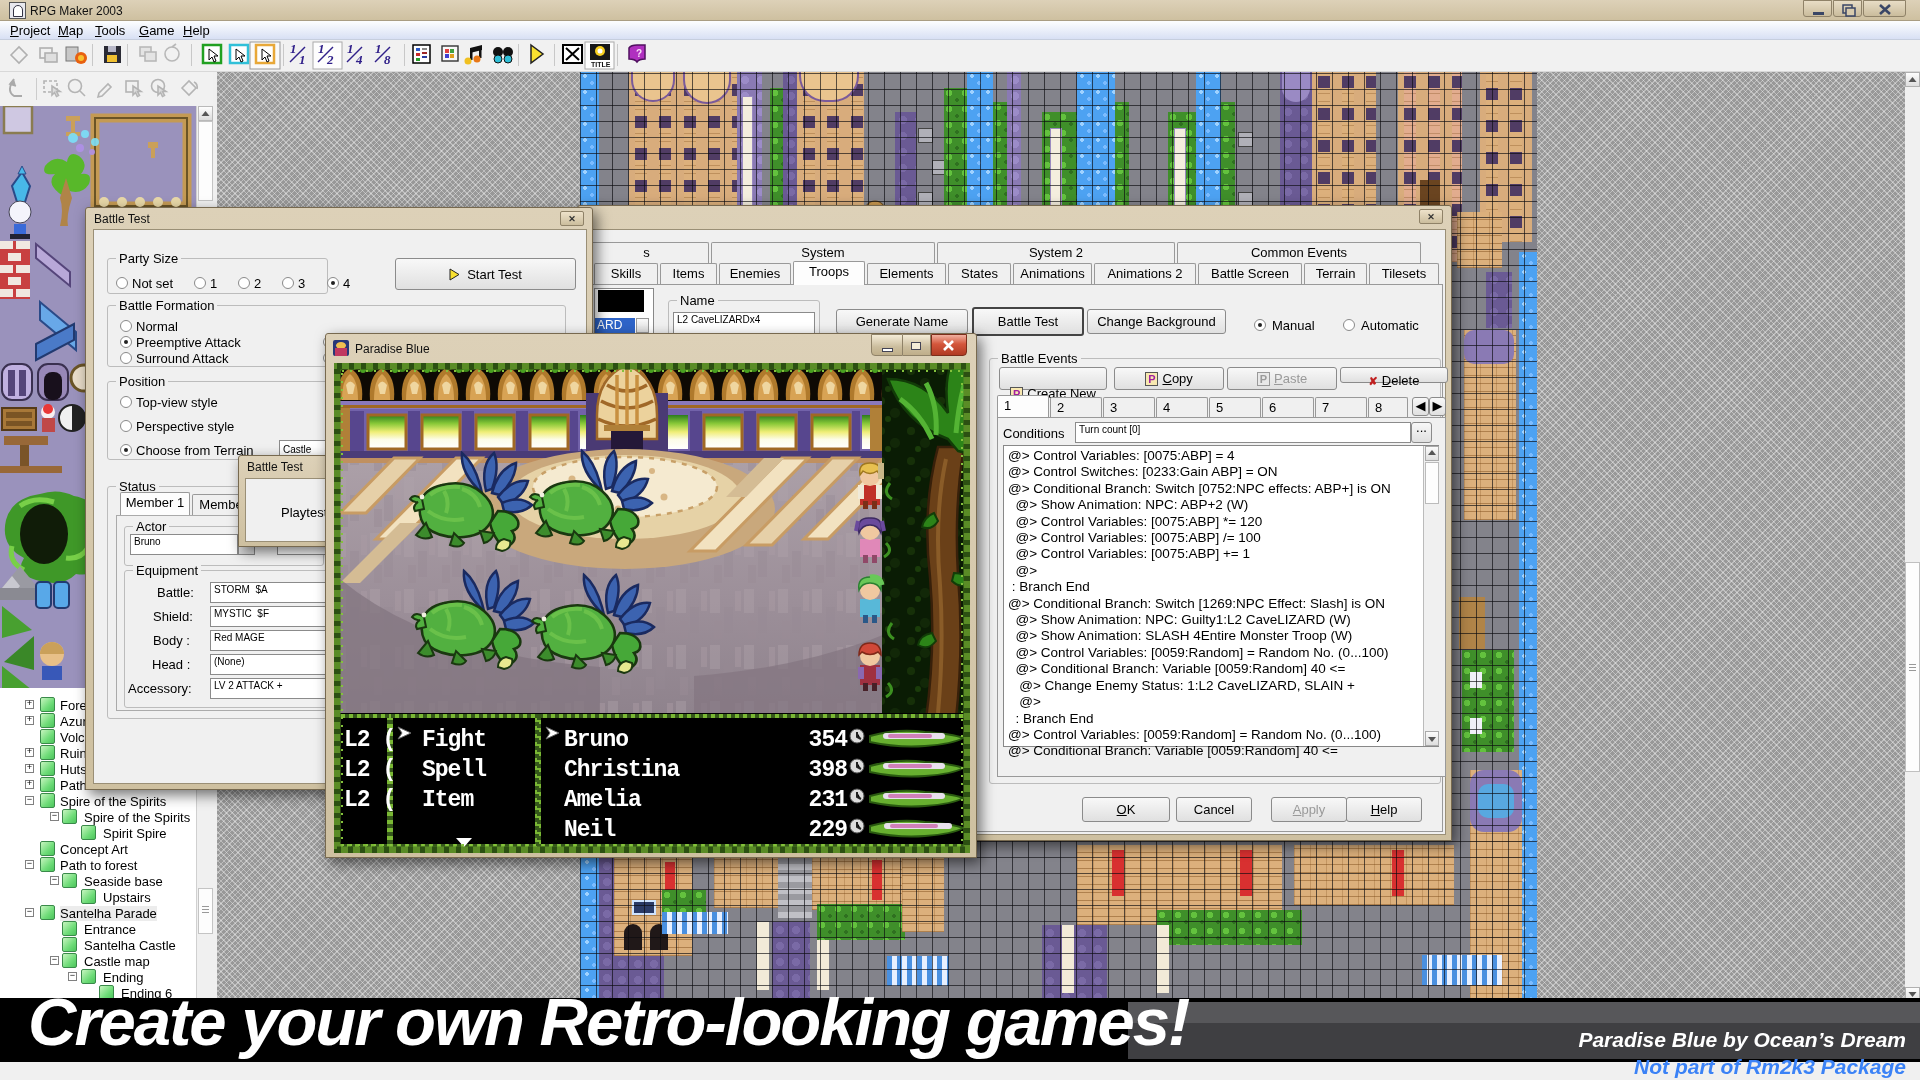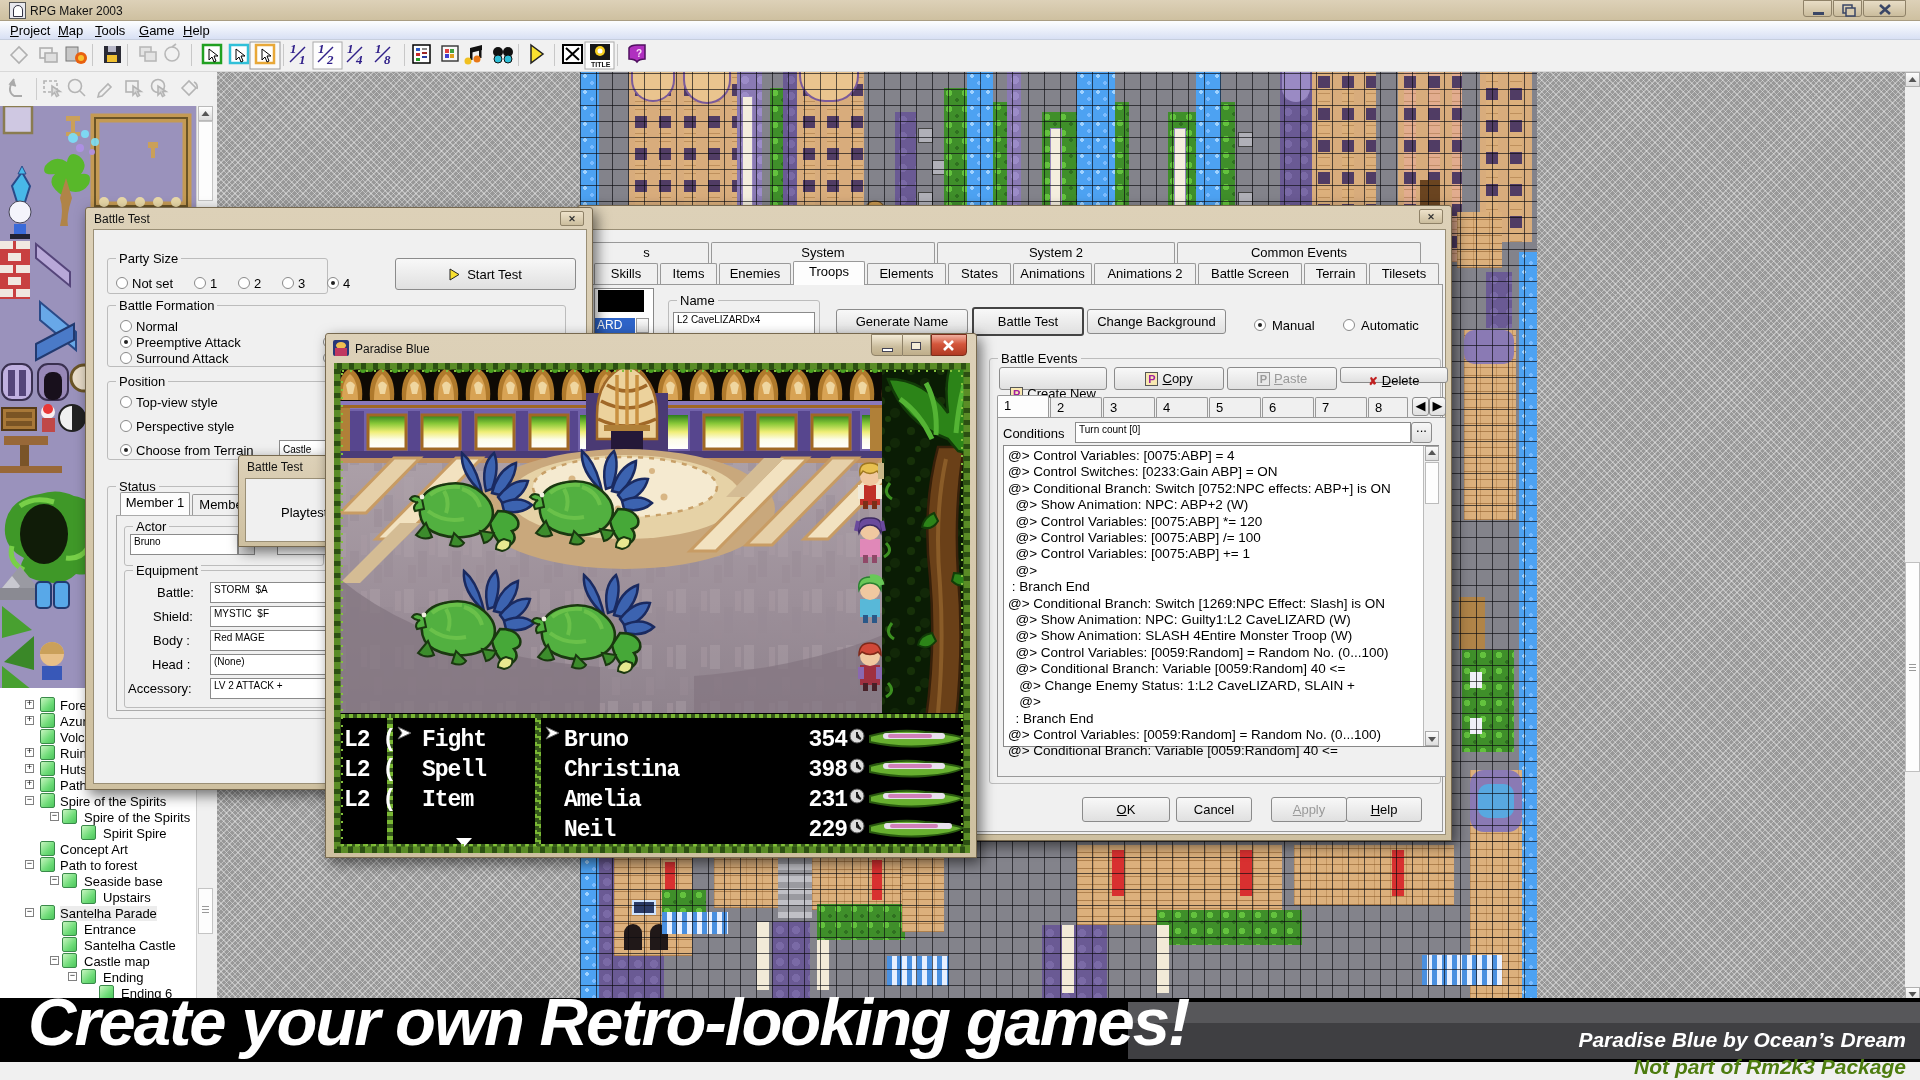--- a/index.html
+++ b/index.html
@@ -976,14 +976,14 @@
   <rect x="8" y="8" width="620" height="474" fill="none" stroke="#84c23c" stroke-width="2" stroke-dasharray="2 6"></rect>
  </svg>
  </div>
 </div>
 
 <div class="abs" id="banner" style="left:0;top:998px;width:1920px;height:64px;background:#000">
  <div class="abs" style="left:1128px;top:4px;width:792px;height:21px;background:#57575a"></div>
  <div class="abs" style="left:1128px;top:25px;width:792px;height:36px;background:#3f3f42"></div>
  <div class="abs" style="left:28px;top:-15px;width:1200px;height:90px;color:#fff;font:bold italic 67px 'Liberation Sans';letter-spacing:-2px">Create your own Retro-looking games!</div>
  <div class="abs" style="right:14px;top:30px;color:#fff;font:bold italic 21px 'Liberation Sans'">Paradise Blue by Ocean’s Dream</div>
- <div class="abs" style="right:14px;top:57px;color:#4d7c0f;font:bold italic 21px 'Liberation Sans'">Not part of Rm2k3 Package</div>
+ <div class="abs" style="right:14px;top:57px;color:#3b82f6;font:bold italic 21px 'Liberation Sans'">Not part of Rm2k3 Package</div>
 </div>
 
 </body></html>

